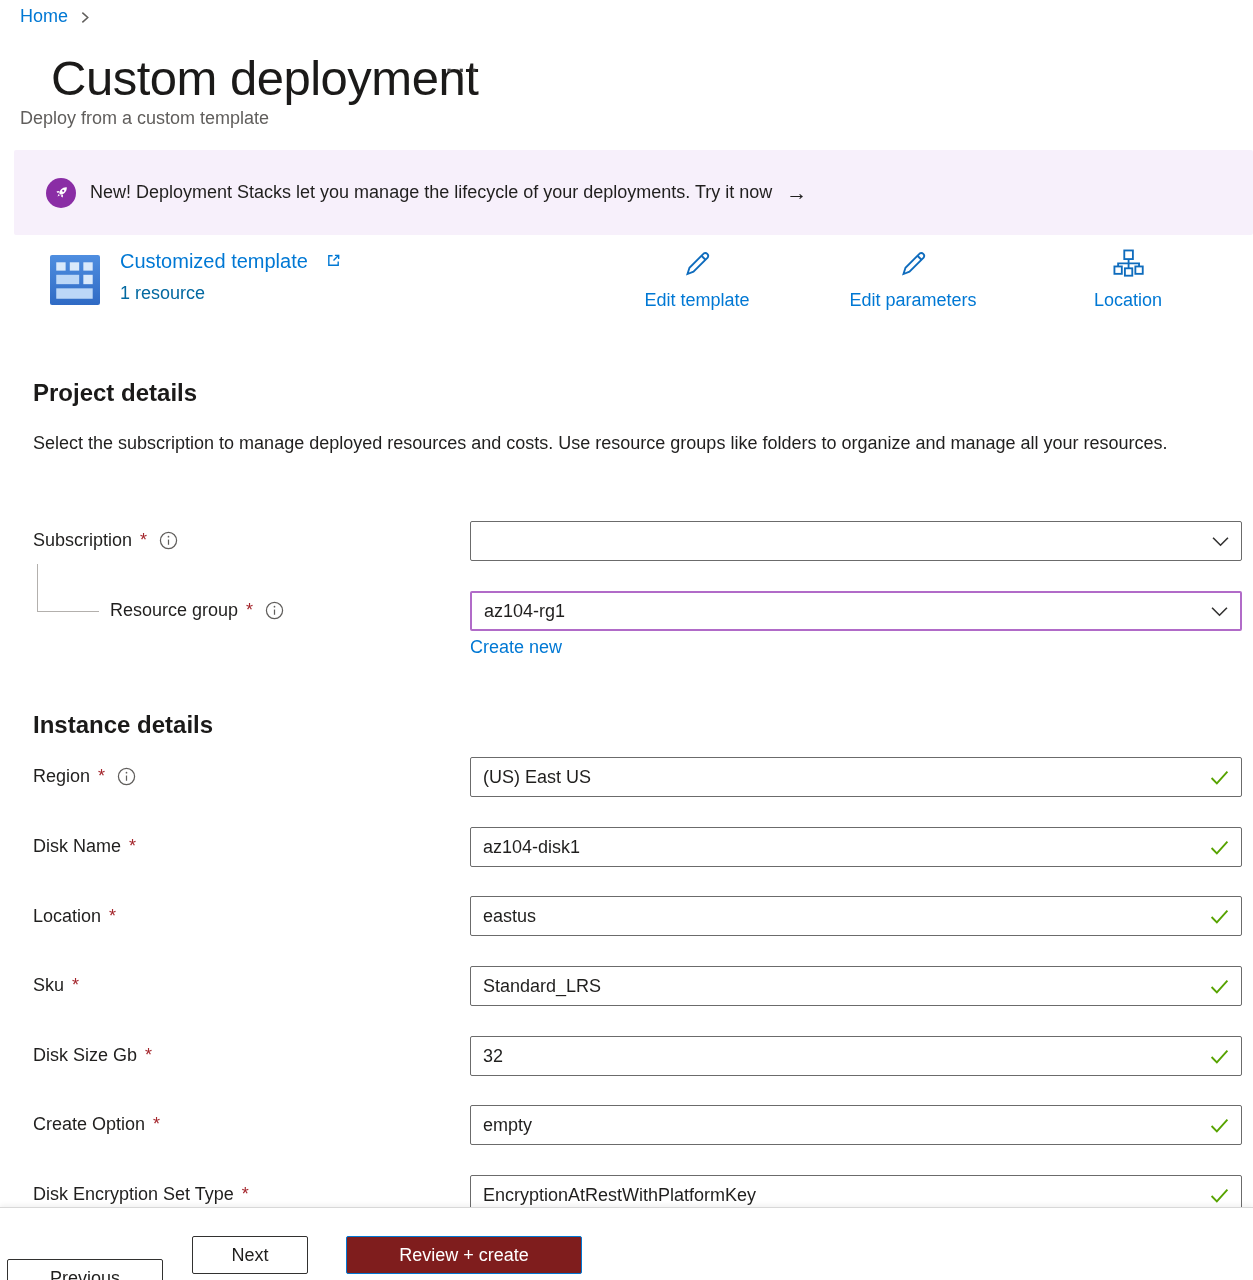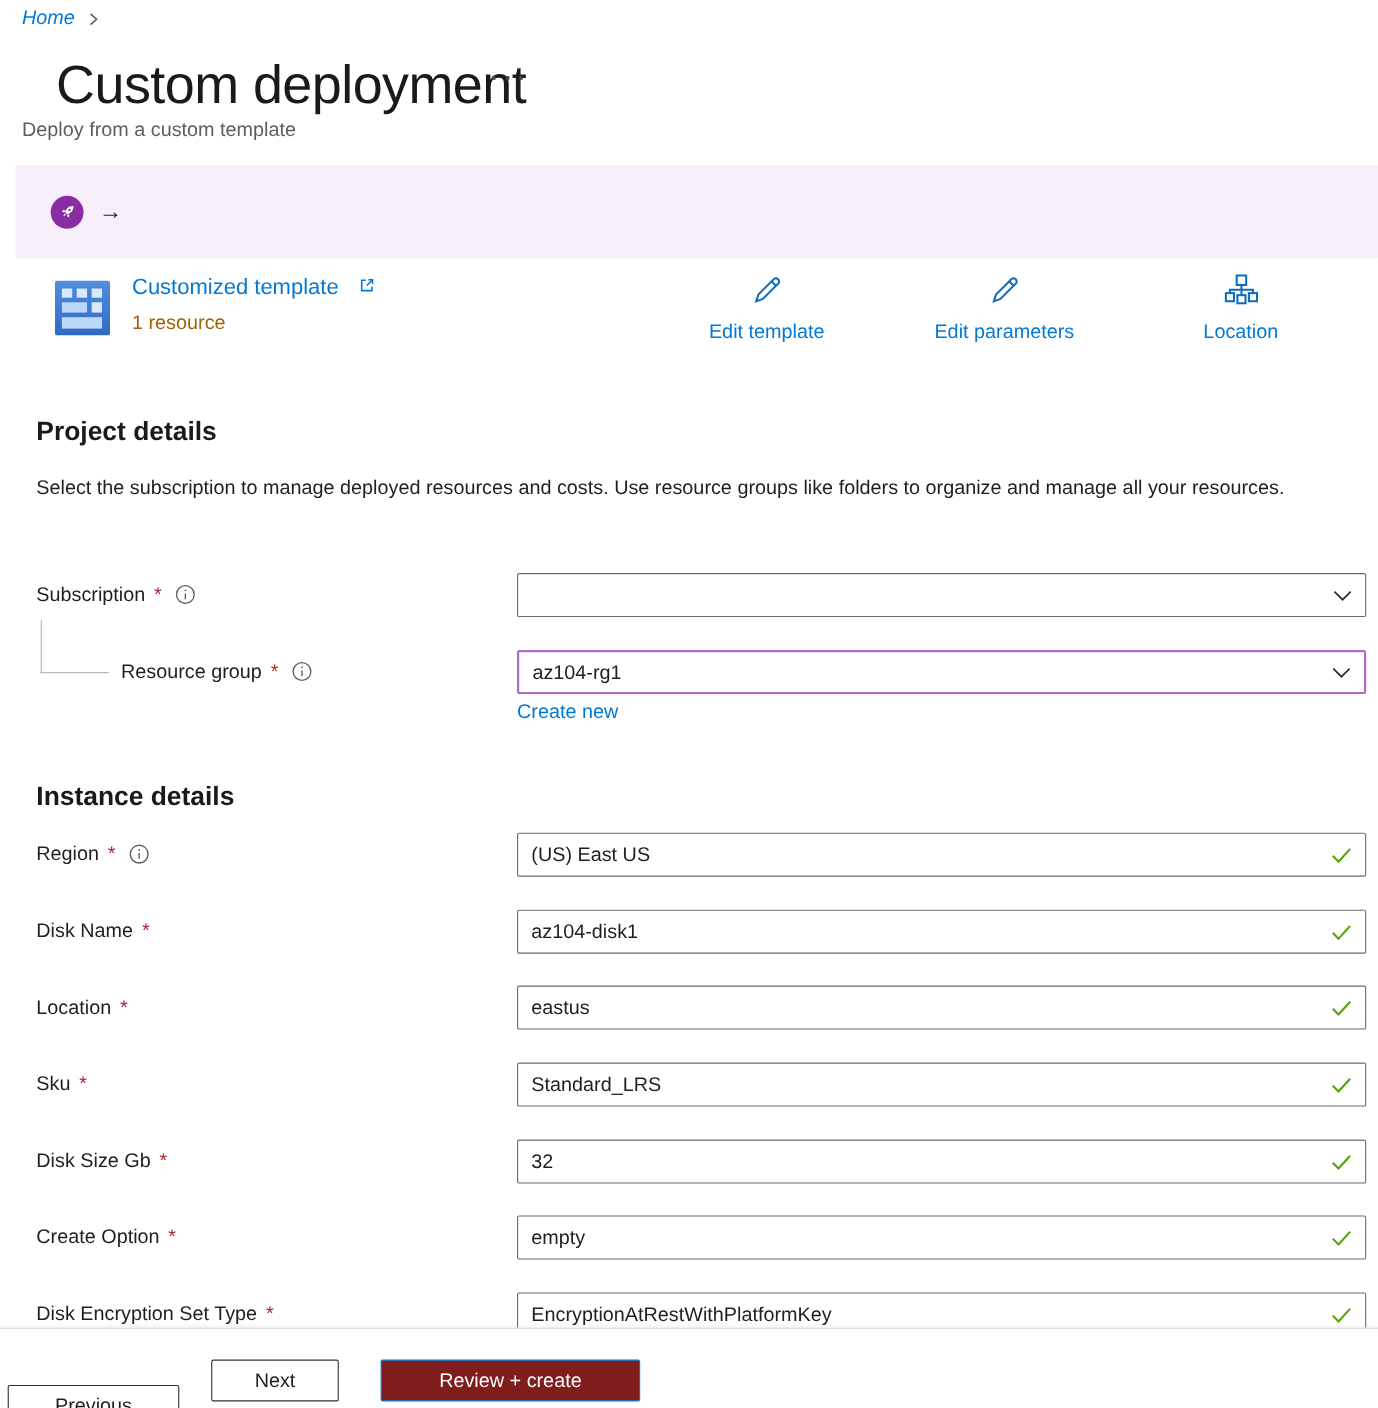--- a/index.html
+++ b/index.html
@@ -1,39 +1,39 @@
 <!DOCTYPE html>
 <html><head>
 <meta charset="utf-8">
 <style>
   * { margin:0; padding:0; box-sizing:border-box; }
   html,body { background:#ffffff; }
   body { font-family:"Liberation Sans", sans-serif; color:#1b1a19; }
   .page { position:relative; width:1253px; height:1280px; background:#fff; overflow:hidden; }
 
   
-  .breadcrumb { position:absolute; left:20px; top:6px; font-size:18px; display:flex; align-items:center; gap:10px;font-style:italic; }
+  .breadcrumb { position:absolute; left:20px; top:6px; font-size:18px; display:flex; align-items:center; gap:10px; }
   .breadcrumb a { color:#0078d4; text-decoration:none; cursor:pointer; }
   .crumb-chevron { color:#605e5c; display:inline-flex; margin-top:2px; }
 
   
   .page-title { position:absolute; left:19px; top:50px; font-size:49px; font-weight:400; color:#1b1a19; letter-spacing:-0.5px;margin-left:32px; }
   .title-ellipsis { position:absolute; left:446px; top:58px; font-size:22px; color:#444; letter-spacing:5px; cursor:pointer; font-weight:700; }
   .page-subtitle { position:absolute; left:20px; top:108px; font-size:18px; color:#605e5c; }
 
   
   .banner { position:absolute; left:14px; top:150px; width:1239px; height:85px; background:#f7f0fb; border-radius:2px; display:flex; align-items:center; padding-left:32px; }
   .banner-icon { width:30px; height:30px; border-radius:50%; background:#8a2da5; display:flex; align-items:center; justify-content:center; flex:0 0 30px; }
   .banner-text { margin-left:14px; font-size:18px; color:#201f1e; }
   .banner-arrow { margin-left:14px; font-size:21px; color:#201f1e; cursor:pointer; }
 
   
   .tpl-icon { position:absolute; left:50px; top:255px; width:50px; height:50px; }
   .tpl-link { position:absolute; left:120px; top:250px; font-size:20px; color:#0078d4; text-decoration:none; display:flex; align-items:center; gap:18px; cursor:pointer; }
-  .tpl-count { position:absolute; left:120px; top:283px; font-size:18px; color:#a16207; }
+  .tpl-count { position:absolute; left:120px; top:283px; font-size:18px; color:#0369a1; }
 
   .command { position:absolute; top:248px; transform:translateX(-50%); display:flex; flex-direction:column; align-items:center; gap:6px; cursor:pointer; }
   .command .cmd-label { font-size:18px; color:#0078d4; white-space:nowrap; }
 
   
   .section-heading { position:absolute; left:33px; font-size:24px; font-weight:700; color:#1b1a19; }
   .description { position:absolute; left:33px; top:428px; width:1150px; font-size:18px; line-height:31px; color:#201f1e; }
 
   
   .field-label { position:absolute; font-size:18px; color:#201f1e; display:flex; align-items:center; gap:6px;justify-content:center; }
@@ -80,20 +80,21 @@
   <div class="banner">
     <span class="banner-icon">
       <svg width="17" height="17" viewBox="0 0 24 24" fill="#ffffff">
         <g transform="rotate(45 12 12)">
           <path d="M12 1.5c2.3 1.8 3.5 4.6 3.5 7.5 0 2.1-.6 4.2-1.8 6h-3.4C9.1 13.2 8.5 11.1 8.5 9c0-2.9 1.2-5.7 3.5-7.5z"></path>
           <circle cx="12" cy="8.6" r="1.5" fill="#8a2da5"></circle>
           <path d="M8.6 12.5 6.2 15.2c-.3.4 0 1 .5 1h2.8zM15.4 12.5l2.4 2.7c.3.4 0 1-.5 1h-2.8zM10.7 16.4h2.6L12 20z"></path>
         </g>
       </svg>
     </span>
+    <span class="banner-text">New! Deployment Stacks let you manage the lifecycle of your deployments. Try it now</span>
     <span class="banner-arrow">→</span>
   </div>
 
   <div class="tpl-icon">
     <svg width="50" height="50" viewBox="0 0 48 48">
       <defs>
           <linearGradient id="tplg" x1="0" y1="0" x2="0" y2="1">
         <stop offset="0" stop-color="#4f8ee0"></stop>
             <stop offset="1" stop-color="#2f6ac4"></stop>
       </linearGradient>

